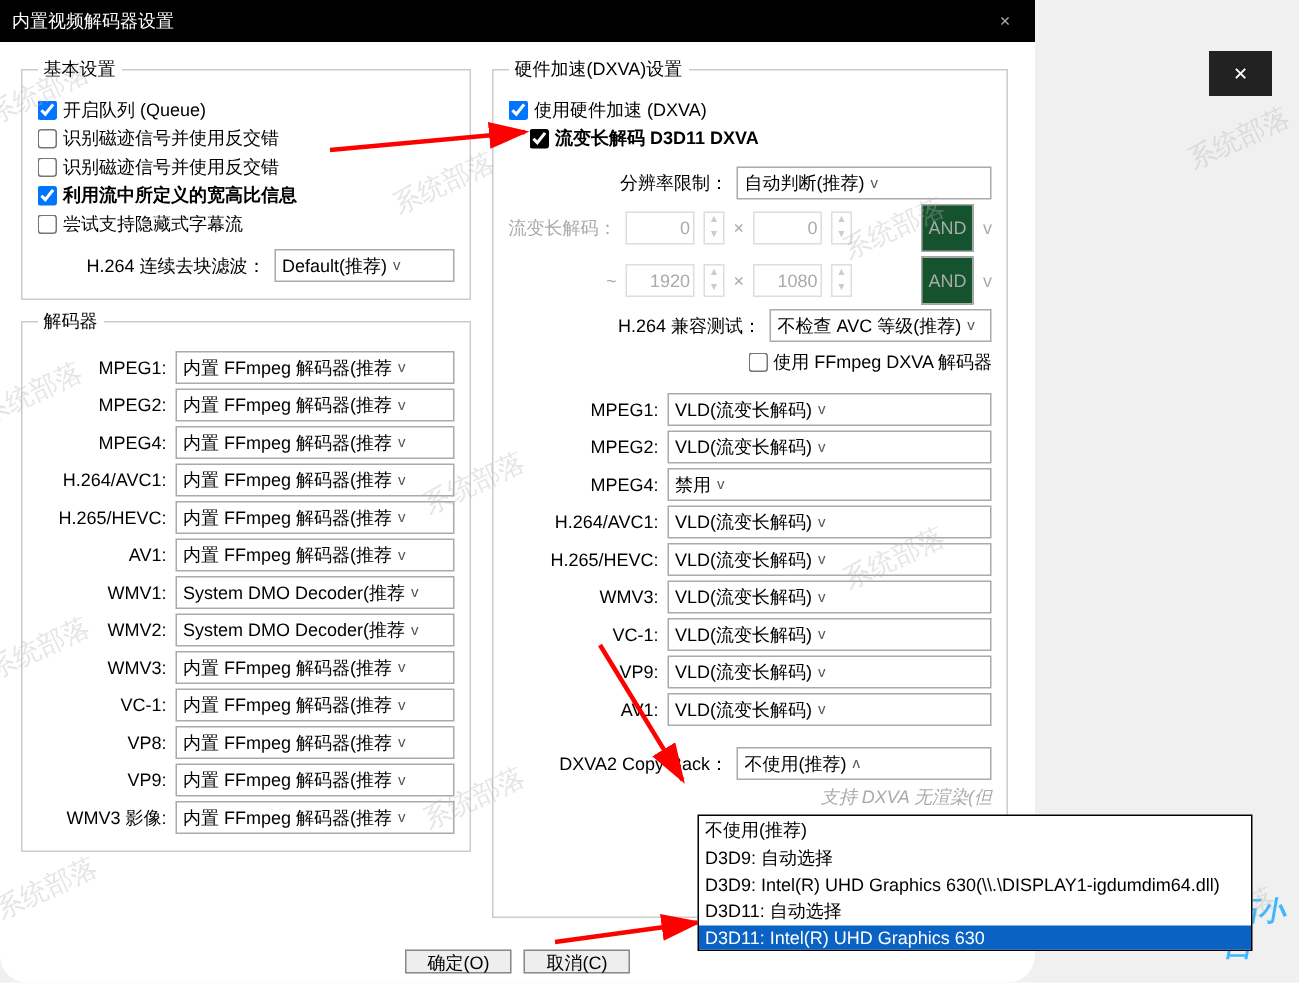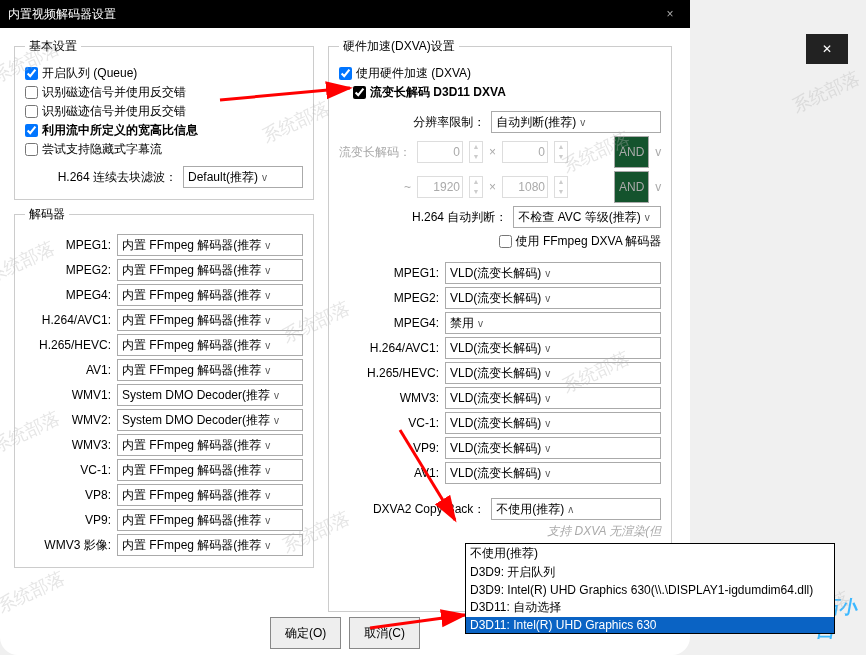--- a/index.html
+++ b/index.html
@@ -40,21 +40,21 @@
 .gray { color:#aaa; }
 
 .left-col { width: 300px; }
 .right-col { width: 340px; }
 .decoders .row .lbl { width: 86px; }
 .decoders .row .select { flex:1; }
 .dxva2-rows .row .lbl { width: 100px; }
 .dxva2-rows .row .select { flex:1; }
 
 .footer { position:absolute; bottom:6px; left:0; right:0; display:flex; justify-content:center; gap:8px; }
-.btn-main { border:1px solid #888; background:#eee; height:32px; padding: 0 14px; }
+.btn-main { border:1px solid #888; background:#eee; height:16px; padding: 0 14px; }
 
 .dropdown-panel { position:absolute; left:465px; top:543px; width:370px; border:1px solid #000; background:#fff; z-index:100; }
 .dropdown-panel .item { padding:1px 4px; white-space:nowrap; overflow:hidden; }
 .dropdown-panel .item.sel { background:#0a63c4; color:#fff; }
 
 .side-close { position:absolute; top:34px; right:18px; width:42px; height:30px; background:#222; color:#fff; display:flex; align-items:center; justify-content:center; }
 
 .arrow { position:absolute; z-index:60; }
 .arrow svg { overflow:visible; }
 
@@ -266,21 +266,21 @@
               <span>▲</span>
               <span>▼</span>
             </div>
           <div class="btnw gray">
               <span>AND</span>
             </div>
           <span class="caret gray">v</span>
         </div>
 
         <div class="row row-r">
-          <span class="lbl">H.264 自动判断：</span>
+          <span class="lbl">H.264 兼容测试：</span>
           <div class="select" style="width:148px">
               <span>不检查 AVC 等级(推荐)</span>
               <span class="caret">v</span>
             </div>
         </div>
         <div class="row row-r">
             <div class="chk">
               <input type="checkbox" style="">
               <label>使用 FFmpeg DXVA 解码器</label>
             </div>
@@ -370,21 +370,21 @@
   </div>
 
   <div class="footer">
     <button class="btn-main">确定(O)</button>
     <button class="btn-main">取消(C)</button>
   </div>
 </div>
 
 <div class="dropdown-panel" id="dropdown-list">
     <div class="item ">不使用(推荐)</div>
-    <div class="item ">D3D9: 开启队列</div>
+    <div class="item ">D3D9: 自动选择</div>
     <div class="item ">D3D9: Intel(R) UHD Graphics 630(\\.\DISPLAY1-igdumdim64.dll)</div>
     <div class="item ">D3D11: 自动选择</div>
     <div class="item sel">D3D11: Intel(R) UHD Graphics 630</div>
   </div>
 
 <div class="side-close">
     <span>✕</span>
   </div>
 
 <div class="resize">石小白</div>

